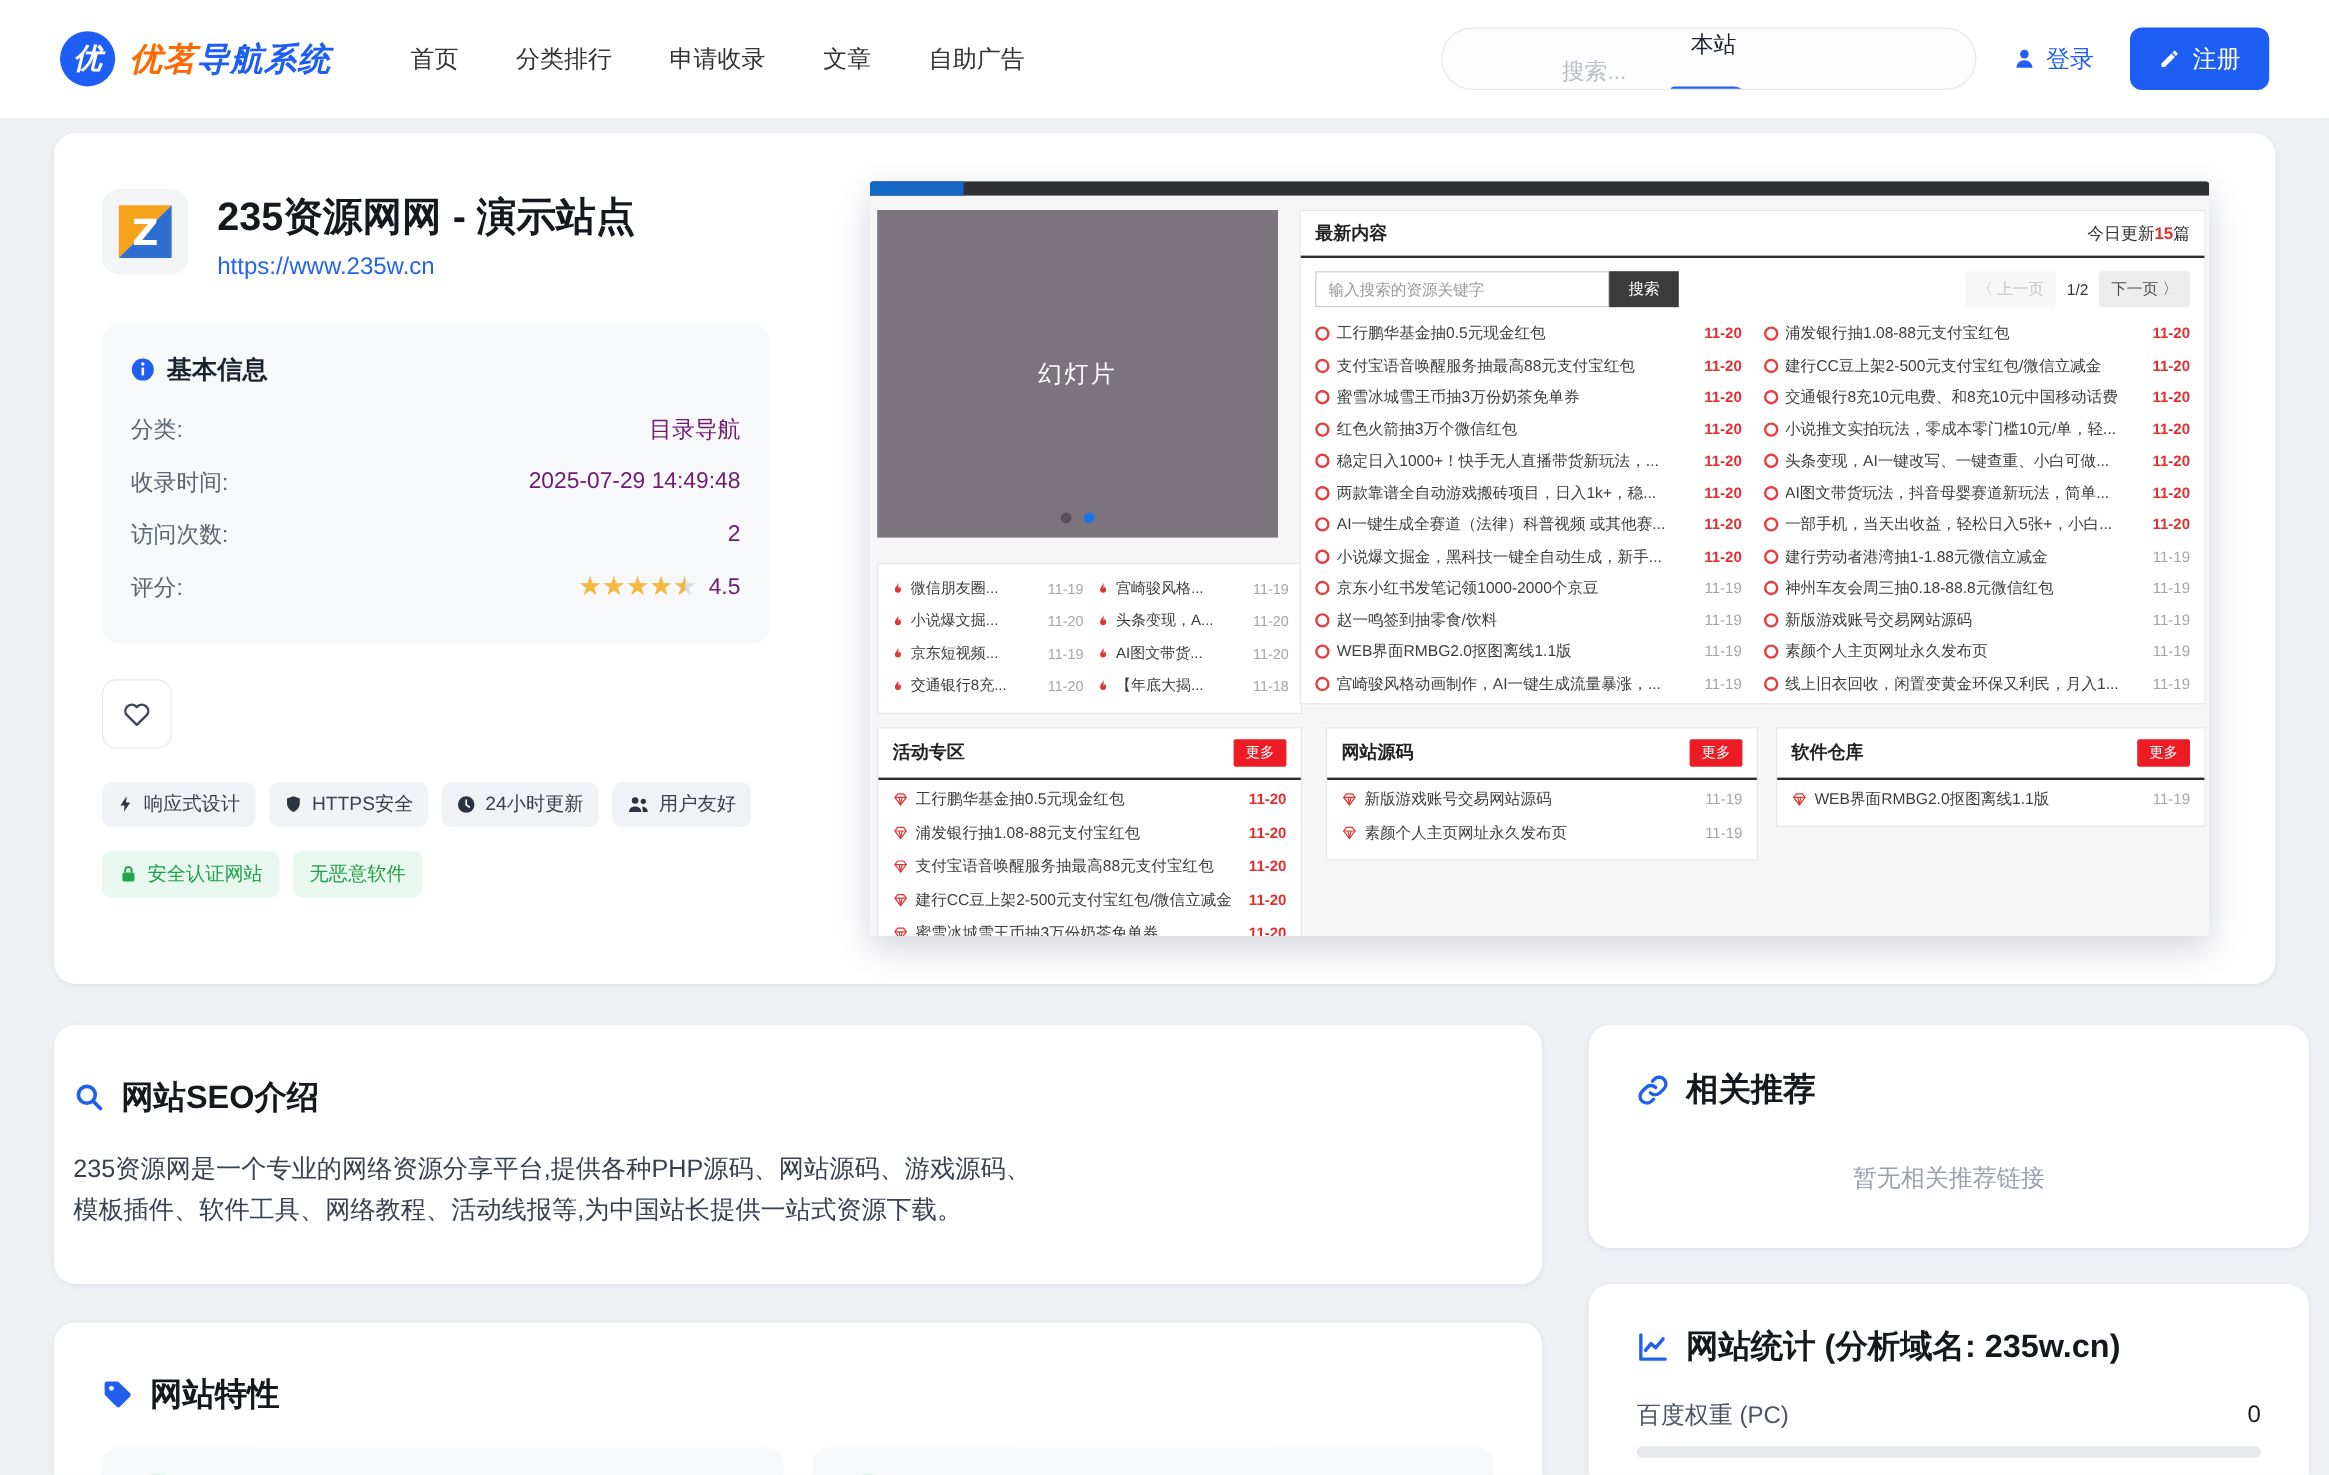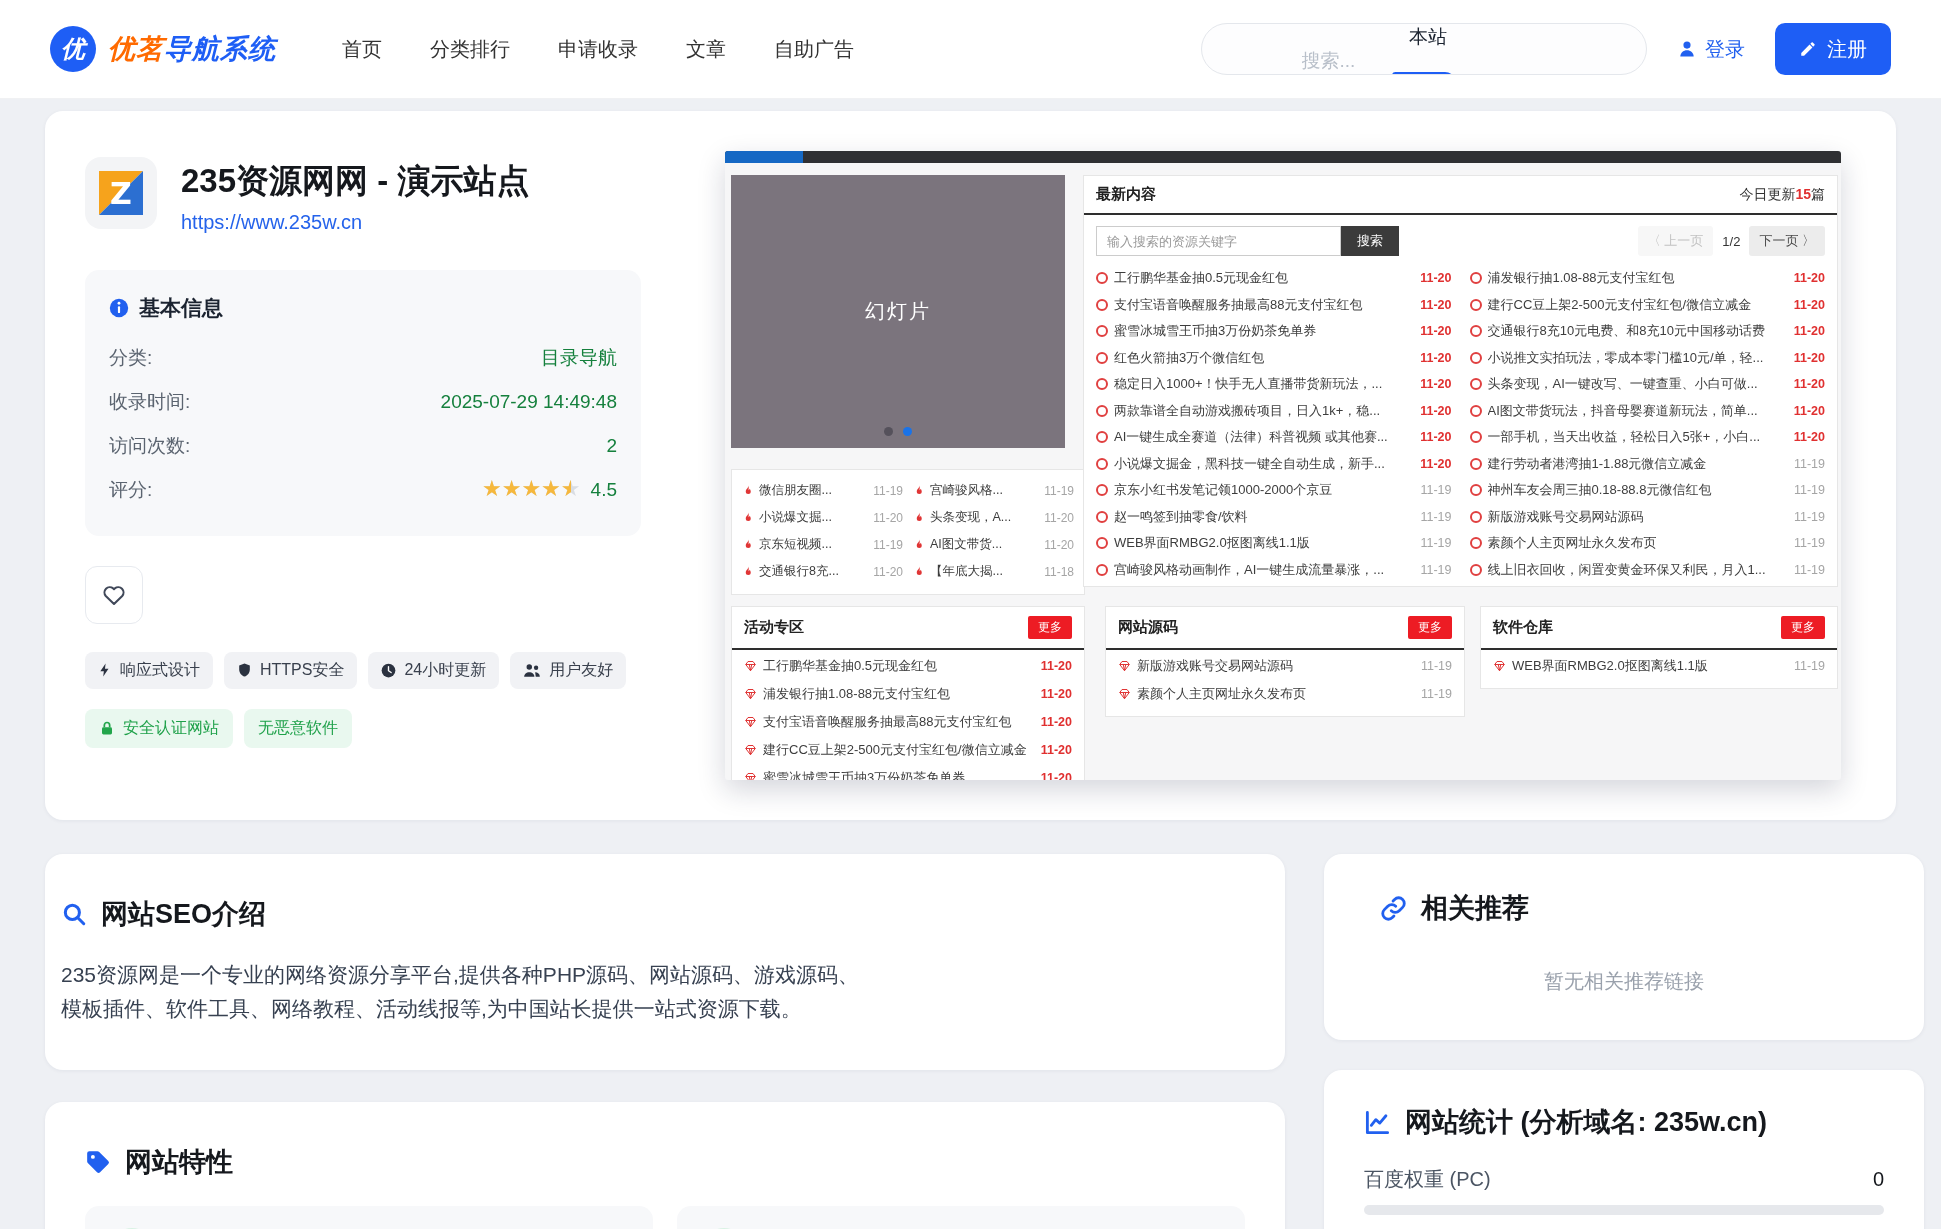--- a/index.html
+++ b/index.html
@@ -30,21 +30,21 @@
 .main-card { margin:12px 45px 0; background:#fff; border-radius:18px; box-shadow:0 1px 4px rgba(20,30,60,.06); padding:40px; display:flex; gap:84px; height:709px; }
 .info-col { width:556px; margin-top:6px; flex-shrink:0; }
 .site-head { display:flex; gap:24px; align-items:flex-start; }
 .site-icon { width:72px; height:72px; border-radius:16px; background:#f3f4f6; display:flex; align-items:center; justify-content:center; }
 .site-title { font-size:33px; font-weight:bold; color:#15181d; line-height:1.2; margin-top:4px; }
 .site-url { font-size:20px; color:#2563eb; margin-top:10px; display:inline-block; }
 .info-box { margin-top:36px; background:#f7f8fa; border-radius:14px; padding:24px; }
 .info-box-title { display:flex; align-items:center; gap:10px; font-size:21px; font-weight:bold; color:#1b2330; margin-bottom:14px; }
 .info-row { display:flex; justify-content:space-between; align-items:center; padding:9px 0; font-size:19px; }
 .info-row .lab { color:#5b6470; }
-.info-row .val { color:#15803d; }
+.info-row .val { color:#701a75; }
 .rating-wrap { display:flex; align-items:center; gap:10px; }
 .star { position:relative; display:inline-block; font-size:22px; line-height:1; color:#d9dde3; }
 .star .star-fill { position:absolute; left:0; top:0; overflow:hidden; color:#f6b83c; white-space:nowrap; }
 .visit-row { margin-top:30px; display:flex; gap:22px; }
 .visit-btn { flex:1; height:58px; background:#1e5ef5; border:none; border-radius:12px; color:#fff; font-size:21px; display:flex; align-items:center; justify-content:center; gap:12px; cursor:pointer; font-family:inherit; box-shadow:0 3px 8px rgba(30,94,245,.3); }
 .fav-btn { width:58px; height:58px; background:#fff; border:1px solid #e7eaef; border-radius:12px; display:flex; align-items:center; justify-content:center; cursor:pointer; }
 .badge-row { margin-top:28px; display:flex; gap:11px; flex-wrap:wrap; }
 .badge { background:#f1f2f5; border-radius:8px; padding:8px 13px; font-size:16px; color:#39404d; display:flex; align-items:center; gap:8px; }
 .badge-row.green { margin-top:20px; }
 .gbadge { background:#e9f8ef; color:#1fa14a; border-radius:8px; padding:9px 14px; font-size:16px; display:flex; align-items:center; gap:8px; }
@@ -97,21 +97,21 @@
 .col-left { width:1240px; flex-shrink:0; }
 .col-right { width:600px; flex-shrink:0; }
 .card { background:#fff; border-radius:18px; box-shadow:0 1px 4px rgba(20,30,60,.06); }
 .card-title { display:flex; align-items:center; gap:14px; font-size:27px; font-weight:bold; color:#15181d; }
 .seo-card { padding:42px 16px 44px; }
 .seo-text { margin-top:26px; font-size:21px; color:#374151; line-height:1.62; width:800px; }
 .feat-card { margin-top:32px; padding:42px 40px 40px; }
 .feat-items { margin-top:26px; display:flex; gap:24px; }
 .feat-item { width:572px; background:#f7f8fa; border-radius:14px; padding:22px 24px; display:flex; align-items:center; gap:16px; }
 .feat-check { width:46px; height:46px; border-radius:50%; background:#d9f2e3; color:#22a54b; font-size:22px; font-weight:bold; display:flex; align-items:center; justify-content:center; flex-shrink:0; }
-.related-card { padding:36px 56px; min-height:186px; }
+.related-card { padding:36px 40px; min-height:186px; }
 .related-empty { margin-top:42px; text-align:center; color:#9aa1ac; font-size:20px; }
 .stats-card { margin-top:30px; padding:34px 40px 40px; }
 .stat-row { margin-top:26px; }
 .stat-line { display:flex; justify-content:space-between; align-items:center; font-size:20px; }
 .stat-line .sl { color:#4b5563; }
 .stat-line .sv { color:#15181d; }
 .stat-bar { display:none; margin-top:12px; height:10px; background:#e6e8ec; border-radius:6px; overflow:hidden; }
 .stat-bar.show { display:block; }
 .stat-bar .fill { height:100%; width:0%; background:#1e5ef5; border-radius:6px; }
 </style>

